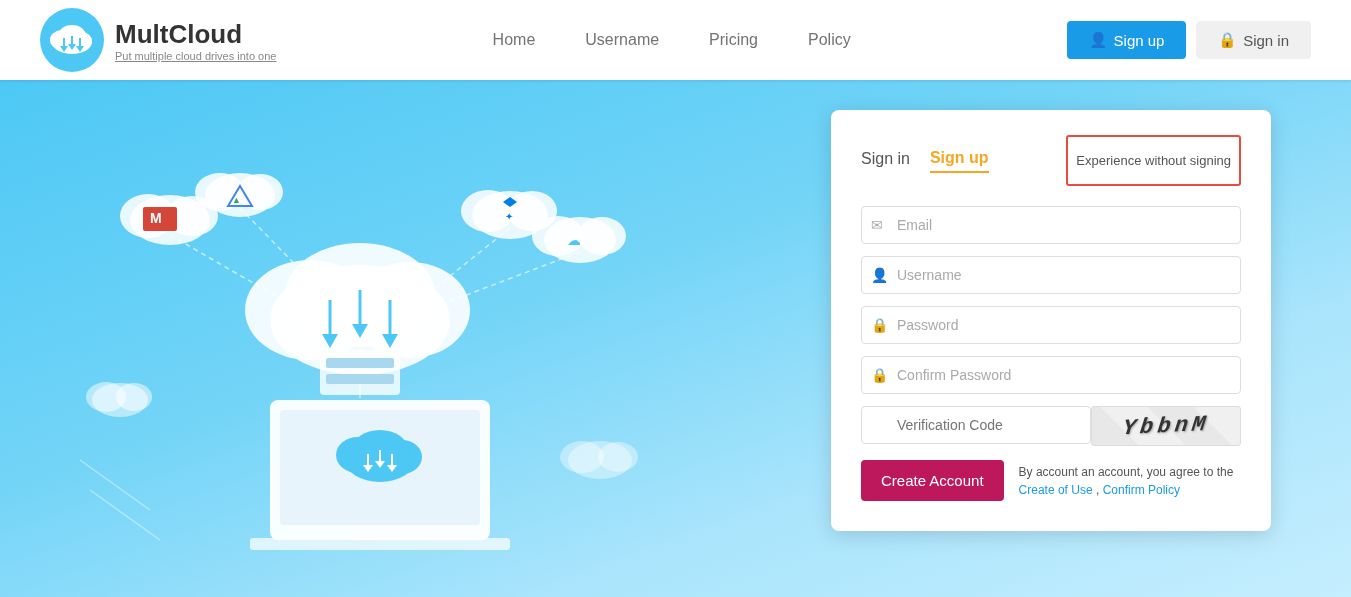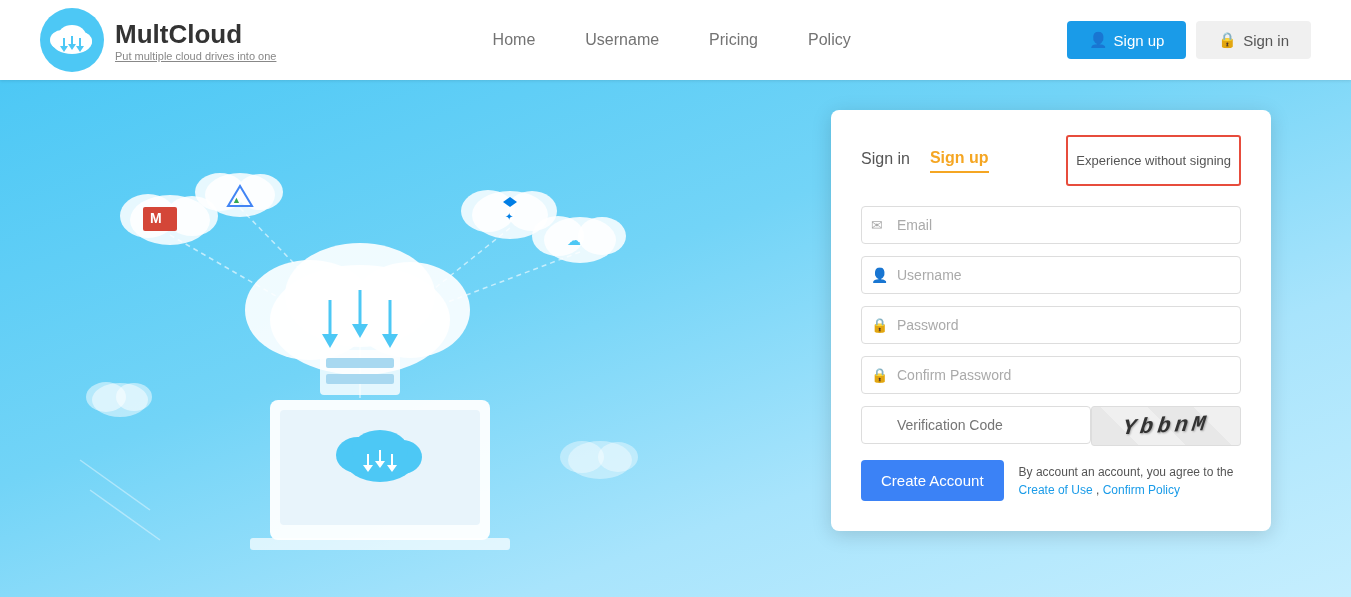--- a/index.html
+++ b/index.html
@@ -202,21 +202,21 @@
       
       background: linear-gradient(45deg, #e8e8e8 25%, #f0f0f0 25%, #f0f0f0 50%, #e8e8e8 50%, #e8e8e8 75%, #f0f0f0 75%);
     }
     .create-account-row {
       display: flex;
       align-items: center;
       gap: 15px;
       margin-bottom: 0;
     }
     .btn-create {
-      background: #3b82f6;
+      background: #be185d;
       color: #fff;
       border: none;
       padding: 12px 20px;
       border-radius: 4px;
       font-size: 15px;
       cursor: pointer;
       white-space: nowrap;
       min-width: 140px;
     }
     .terms-text {

